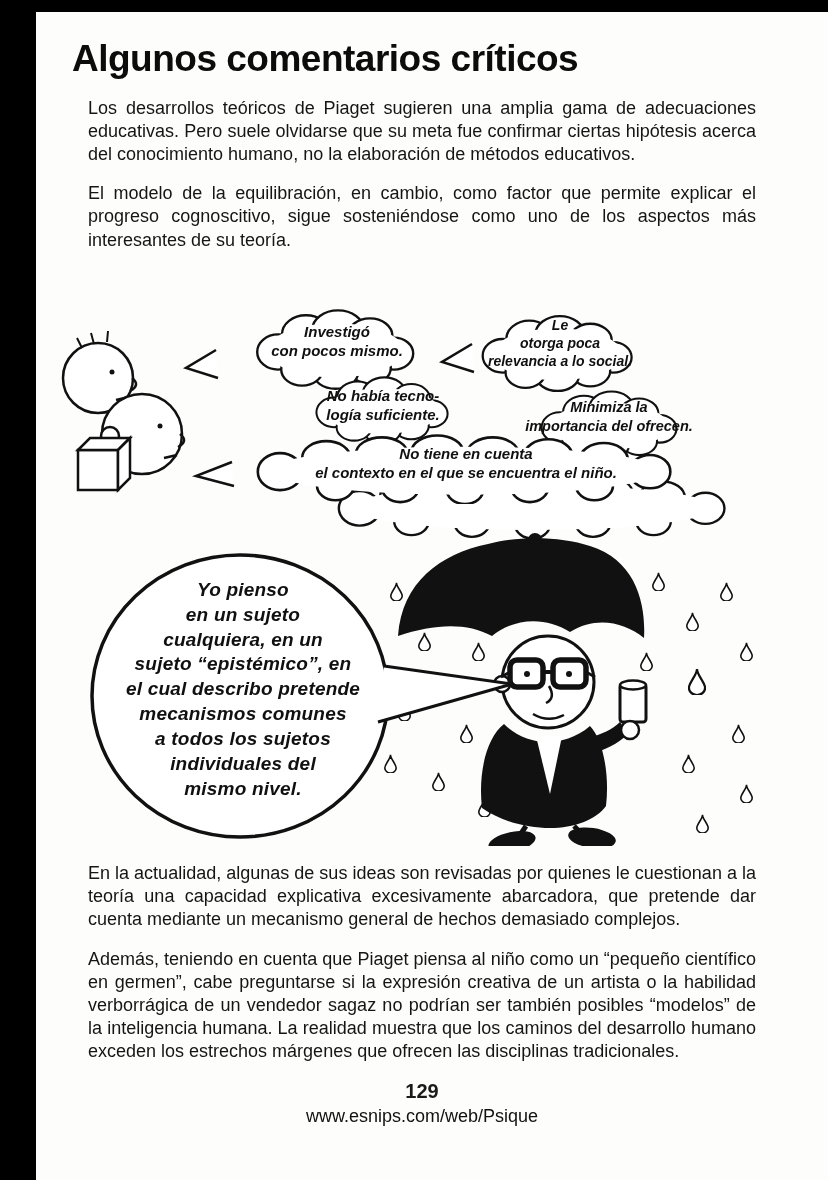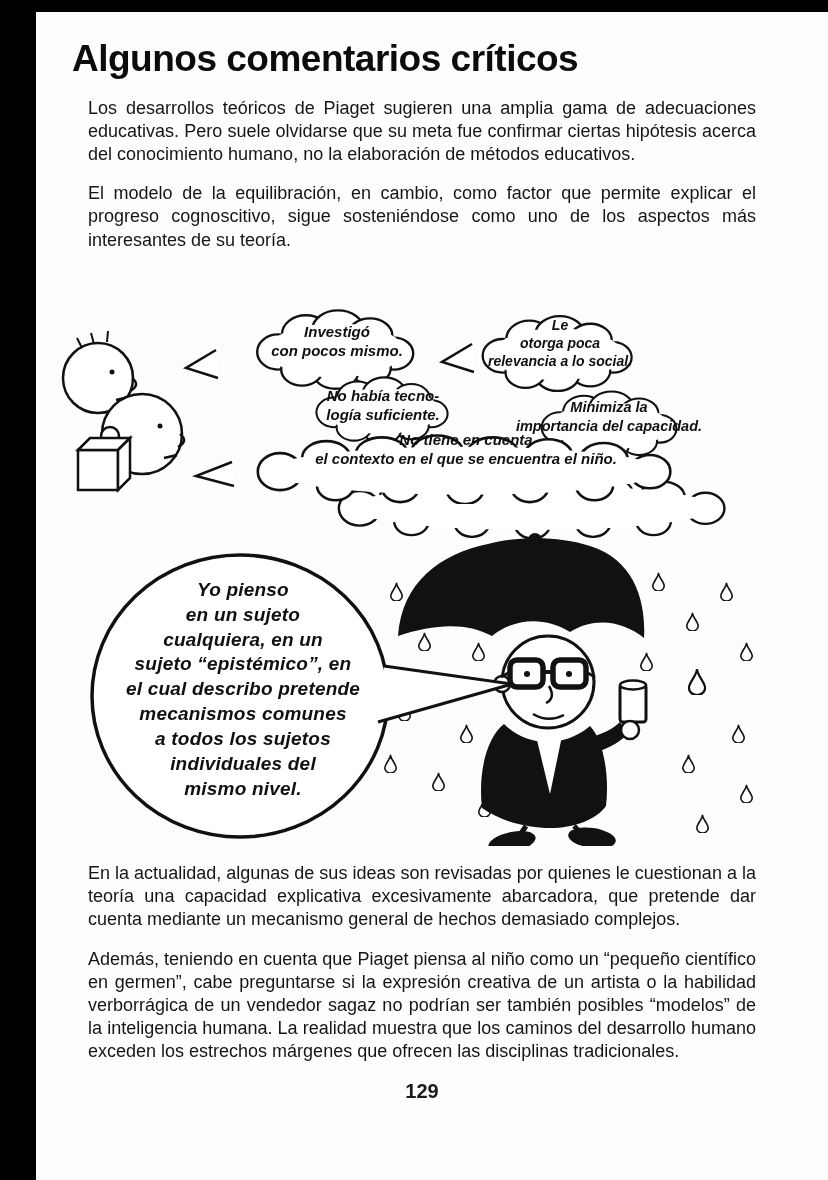--- a/index.html
+++ b/index.html
@@ -23,21 +23,21 @@
   }
   .illustration svg{position:absolute;left:0;top:0;z-index:1;}
   .bubble{
     position:absolute;z-index:3;text-align:center;font-weight:bold;font-style:italic;
     white-space:pre-line;line-height:1.3;color:#101010;
   }
   .bubble.t1{left:190px;top:36px;width:214px;font-size:15px;}
   .bubble.t2{left:424px;top:30px;width:192px;font-size:14px;}
   .bubble.t3{left:258px;top:100px;width:170px;font-size:15px;}
   .bubble.t4{left:456px;top:112px;width:226px;font-size:14.5px;}
-  .bubble.t5{left:200px;top:144px;width:452px;font-size:15px;}
+  .bubble.t5{left:200px;top:158px;width:452px;font-size:15px;}
   .bubble.speech{left:78px;top:292px;width:250px;font-size:19px;line-height:1.31;letter-spacing:0.2px;}
   .pagenum{margin-top:14px;text-align:center;font-size:20px;color:#1a1a1a;font-weight:bold;}
   .footer-url{margin-top:3px;text-align:center;font-size:18px;color:#111;}
 </style>
 </head>
 <body>
 
 <div class="page">
   <div class="bar-top"></div>
   <div class="bar-left"></div>
@@ -176,32 +176,33 @@
       </svg>
 
       <div class="bubble t1">Investigó
 con pocos mismo.</div>
       <div class="bubble t3">No había tecno-
 logía suficiente.</div>
       <div class="bubble t2">Le
 otorga poca
 relevancia a lo social.</div>
       <div class="bubble t4">Minimiza la
-importancia del capacidad.</div>
+importancia del ofrecen.</div>
       <div class="bubble t5">No tiene en cuenta
 el contexto en el que se encuentra el niño.</div>
       <div class="bubble speech">Yo pienso
 en un sujeto
 cualquiera, en un
 sujeto “epistémico”, en
 el cual describo pretende
 mecanismos comunes
 a todos los sujetos
 individuales del
 mismo nivel.</div>
     </div>
 
     <p class="body">En la actualidad, algunas de sus ideas son revisadas por quienes le cuestionan a la teoría una capacidad explicativa excesivamente abarcadora, que pretende dar cuenta mediante un mecanismo general de hechos demasiado complejos.</p>
     <p class="body">Además, teniendo en cuenta que Piaget piensa al niño como un “pequeño científico en germen”, cabe preguntarse si la expresión creativa de un artista o la habilidad verborrágica de un vendedor sagaz no podrían ser también posibles “modelos” de la inteligencia humana. La realidad muestra que los caminos del desarrollo humano exceden los estrechos márgenes que ofrecen las disciplinas tradicionales.</p>
 
     <div class="pagenum">129</div>
+    <div class="footer-url">www.esnips.com/web/Psique</div>
   </div>
 </div>
 
 </body></html>

